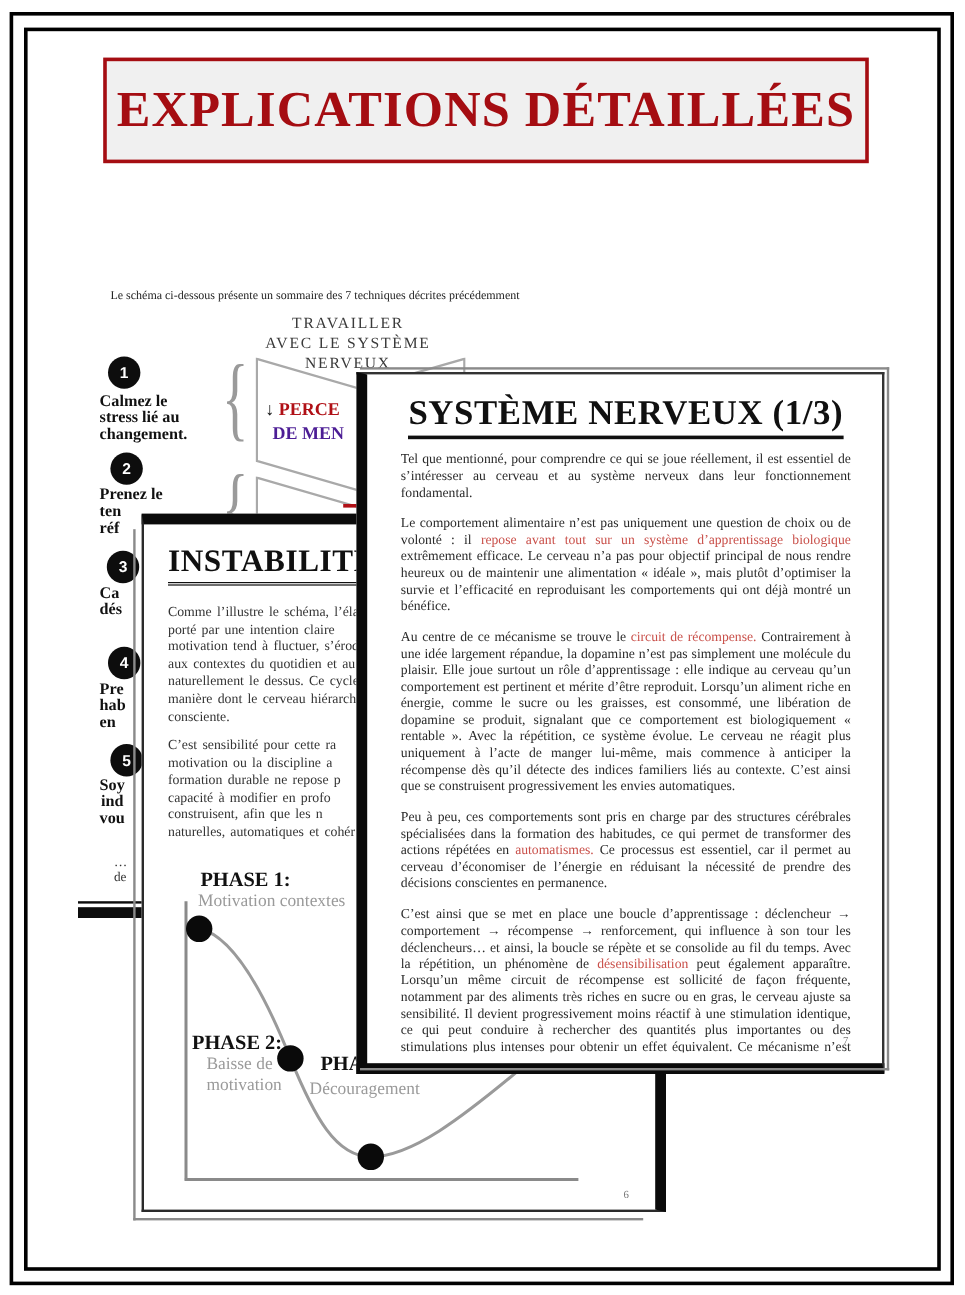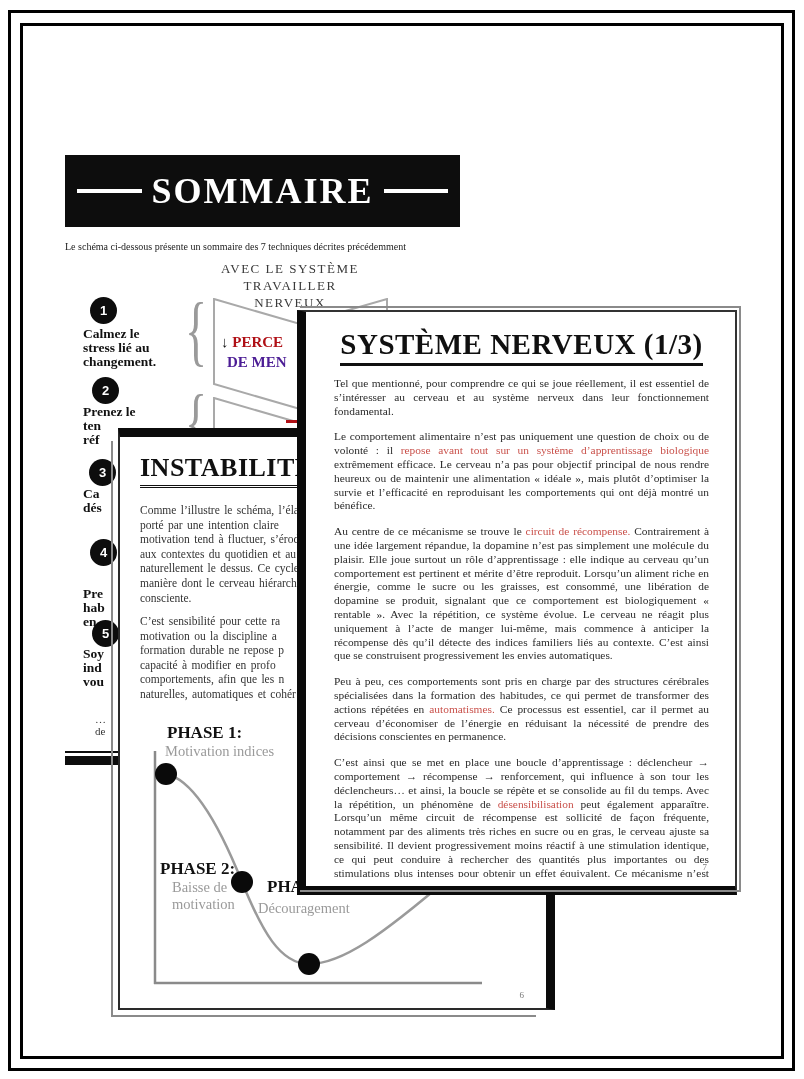--- a/index.html
+++ b/index.html
@@ -16,21 +16,21 @@
           display:flex;align-items:center;justify-content:center;}
   .banner h1{margin:0;font-size:42px;font-weight:700;color:#a50d12;letter-spacing:1px;white-space:nowrap;}
 
   
   .page-sommaire{left:65px;top:155px;width:395px;height:610px;background:#fff;z-index:1;}
   .som-head{left:0;top:0;right:0;height:72px;background:#0d0d0d;display:flex;align-items:center;}
   .som-head .rule{flex:1;height:4px;background:#fff;}
   .som-head .rule.l{margin-left:12px;}
   .som-head .rule.r{margin-right:12px;}
   .som-head h2{margin:0 10px;color:#fff;font-size:36px;font-weight:700;letter-spacing:2px;white-space:nowrap;}
-  .som-intro{left:0;top:86px;width:100%;font-size:10px;color:#222;white-space:nowrap;}
+  .som-intro{left:0;top:86px;width:100%;text-align:center;font-size:10px;color:#222;white-space:nowrap;}
   .som-diagram-title{left:100px;top:105px;width:250px;text-align:center;font-size:13px;color:#3a3a3a;
                      letter-spacing:1.5px;line-height:17px;}
   .step-num{position:absolute;width:27px;height:27px;border-radius:50%;background:#0d0d0d;color:#fff;
             font-family:"Liberation Sans","DejaVu Sans",sans-serif;font-size:13px;font-weight:700;
             display:flex;align-items:center;justify-content:center;}
   .step-lines{position:absolute;left:18px;font-size:13.5px;font-weight:700;color:#111;line-height:13px;white-space:nowrap;}
   .step-lines div{margin-bottom:1px;}
   .som-footer-lines{left:30px;top:558px;font-size:11px;color:#333;line-height:12px;}
   .som-bar-thin{left:0;right:0;bottom:12px;height:2px;background:#0d0d0d;}
   .som-bar-thick{left:0;right:0;bottom:0;height:9px;background:#0d0d0d;}
@@ -71,31 +71,29 @@
   .sn-pagenum{position:absolute;right:28px;bottom:14px;font-size:9px;color:#777;}
 </style>
 </head>
 <body>
 
 <div id="canvas">
 
   <div class="abs frame-outer"></div>
   <div class="abs frame-inner"></div>
 
+  <div class="abs banner">
+    <h1>EXPLICATIONS DÉTAILLÉES</h1>
+  </div>
 
   <div class="abs page-sommaire">
-    <div class="abs som-head">
-      <div class="rule l"></div>
-      <h2>SOMMAIRE</h2>
-      <div class="rule r"></div>
-    </div>
     <div class="abs som-intro">Le schéma ci-dessous présente un sommaire des 7 techniques décrites précédemment</div>
     <div class="abs som-diagram-title">
+      <div>TRAVAILLER</div>
       <div>AVEC LE SYSTÈME</div>
-      <div>TRAVAILLER</div>
       <div>NERVEUX</div>
     </div>
 
     <div>
       <span class="step-num" style="left:25px;top:142px;">1</span>
       <div class="step-lines" style="top:172px;">
         <div>Calmez le</div>
         <div>stress lié au</div>
         <div>changement.</div>
       </div>
@@ -110,29 +108,29 @@
     </div>
     <div>
       <span class="step-num" style="left:24px;top:304px;">3</span>
       <div class="step-lines" style="top:332px;">
         <div>Ca</div>
         <div>dés</div>
       </div>
     </div>
     <div>
       <span class="step-num" style="left:25px;top:384px;">4</span>
-      <div class="step-lines" style="top:412px;margin-top:20px;">
+      <div class="step-lines" style="top:412px;">
         <div>Pre</div>
         <div>hab</div>
         <div>en</div>
       </div>
     </div>
     <div>
       <span class="step-num" style="left:27px;top:465px;">5</span>
-      <div class="step-lines" style="top:492px;">
+      <div class="step-lines" style="top:492px;text-align:center;">
         <div>Soy</div>
         <div>ind</div>
         <div>vou</div>
       </div>
     </div>
     <div class="abs som-footer-lines">
       <div>…</div>
       <div>de</div>
     </div>
 
@@ -168,35 +166,35 @@
       <div>aux contextes du quotidien et au</div>
       <div>naturellement le dessus. Ce cycle</div>
       <div>manière dont le cerveau hiérarch</div>
       <div>consciente.</div>
     </div>
     <div class="instab-par" style="top:177px;">
       <div>C’est sensibilité pour cette ra</div>
       <div>motivation ou la discipline a</div>
       <div>formation durable ne repose p</div>
       <div>capacité à modifier en profo</div>
-      <div>comportements, afin que les n</div>
+      <div>construisent, afin que les n</div>
       <div>naturelles, automatiques et cohér</div>
     </div>
 
     <svg class="abs" style="left:0;top:0;" width="426" height="571" viewBox="0 0 426 571">
       <line x1="35" y1="314" x2="35" y2="547" stroke="#8a8a8a" stroke-width="2.5"></line>
       <line x1="34" y1="546" x2="362" y2="546" stroke="#8a8a8a" stroke-width="2.5"></line>
       <path d="M 46 337 C 72 342, 98 385, 122 445 C 142 494, 160 527, 189 527 C 222 527, 262 498, 330 440" fill="none" stroke="#9a9a9a" stroke-width="2.5"></path>
       <circle cx="46" cy="337" r="11" fill="#0a0a0a"></circle>
       <circle cx="122" cy="445" r="11" fill="#0a0a0a"></circle>
       <circle cx="189" cy="527" r="11" fill="#0a0a0a"></circle>
     </svg>
 
     <div class="ph-label" style="left:47px;top:286px;">PHASE 1:</div>
-    <div class="ph-sub" style="left:45px;top:306px;">Motivation indices</div>
+    <div class="ph-sub" style="left:45px;top:306px;">Motivation contextes</div>
 
     <div class="ph-label" style="left:40px;top:422px;">PHASE 2:</div>
     <div class="ph-sub" style="left:52px;top:442px;">
       <div>Baisse de</div>
       <div>motivation</div>
     </div>
 
     <div class="ph-label" style="left:147px;top:440px;">PHASE 3:</div>
     <div class="ph-sub" style="left:138px;top:463px;font-family:Liberation Serif, serif;">Découragement</div>
 

